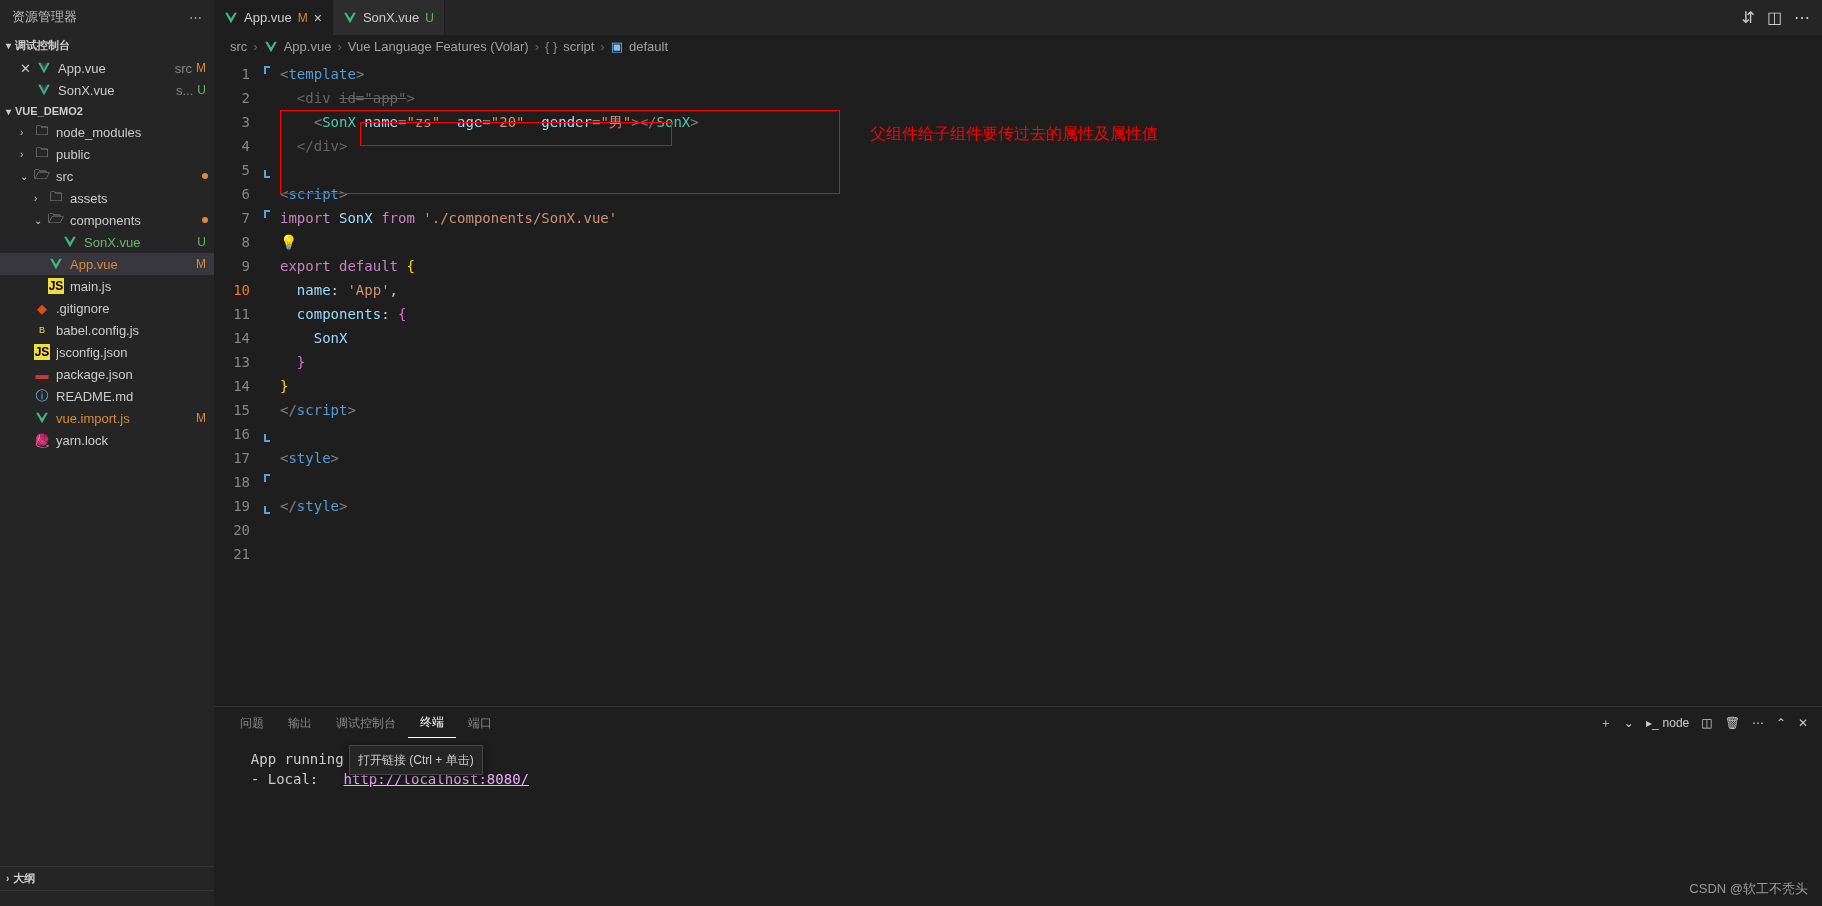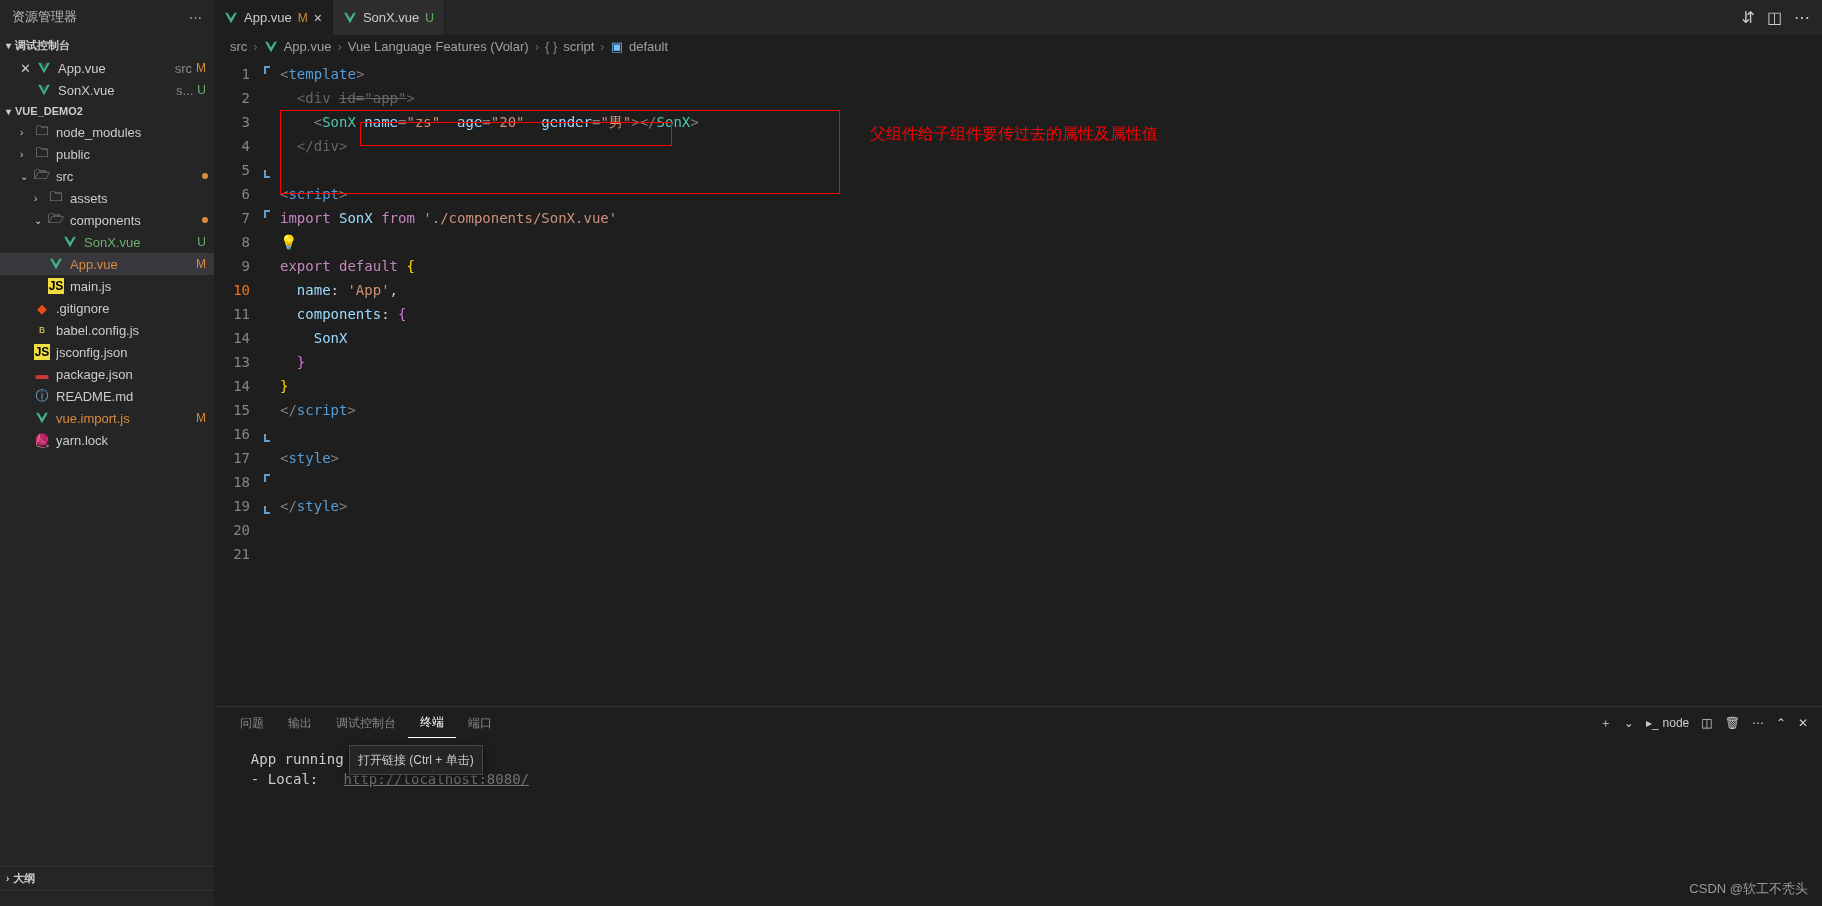--- a/index.html
+++ b/index.html
@@ -180,21 +180,21 @@
 .panel-actions { display: flex; gap: 12px; align-items: center; color: #ccc; }
 .terminal {
   flex: 1;
   font-family: Consolas, monospace;
   font-size: 14px;
   line-height: 20px;
   padding: 10px 20px;
   color: #cccccc;
   position: relative;
 }
-.terminal .link { color: #737373; text-decoration: underline; cursor: pointer; }
+.terminal .link { color: #f0abfc; text-decoration: underline; cursor: pointer; }
 .tooltip {
   position: absolute;
   background: #252526;
   border: 1px solid #454545;
   padding: 4px 8px;
   font-size: 12px;
   color: #ccc;
   font-family: "Microsoft YaHei", sans-serif;
   box-shadow: 0 2px 8px rgba(0,0,0,0.5);
 }

